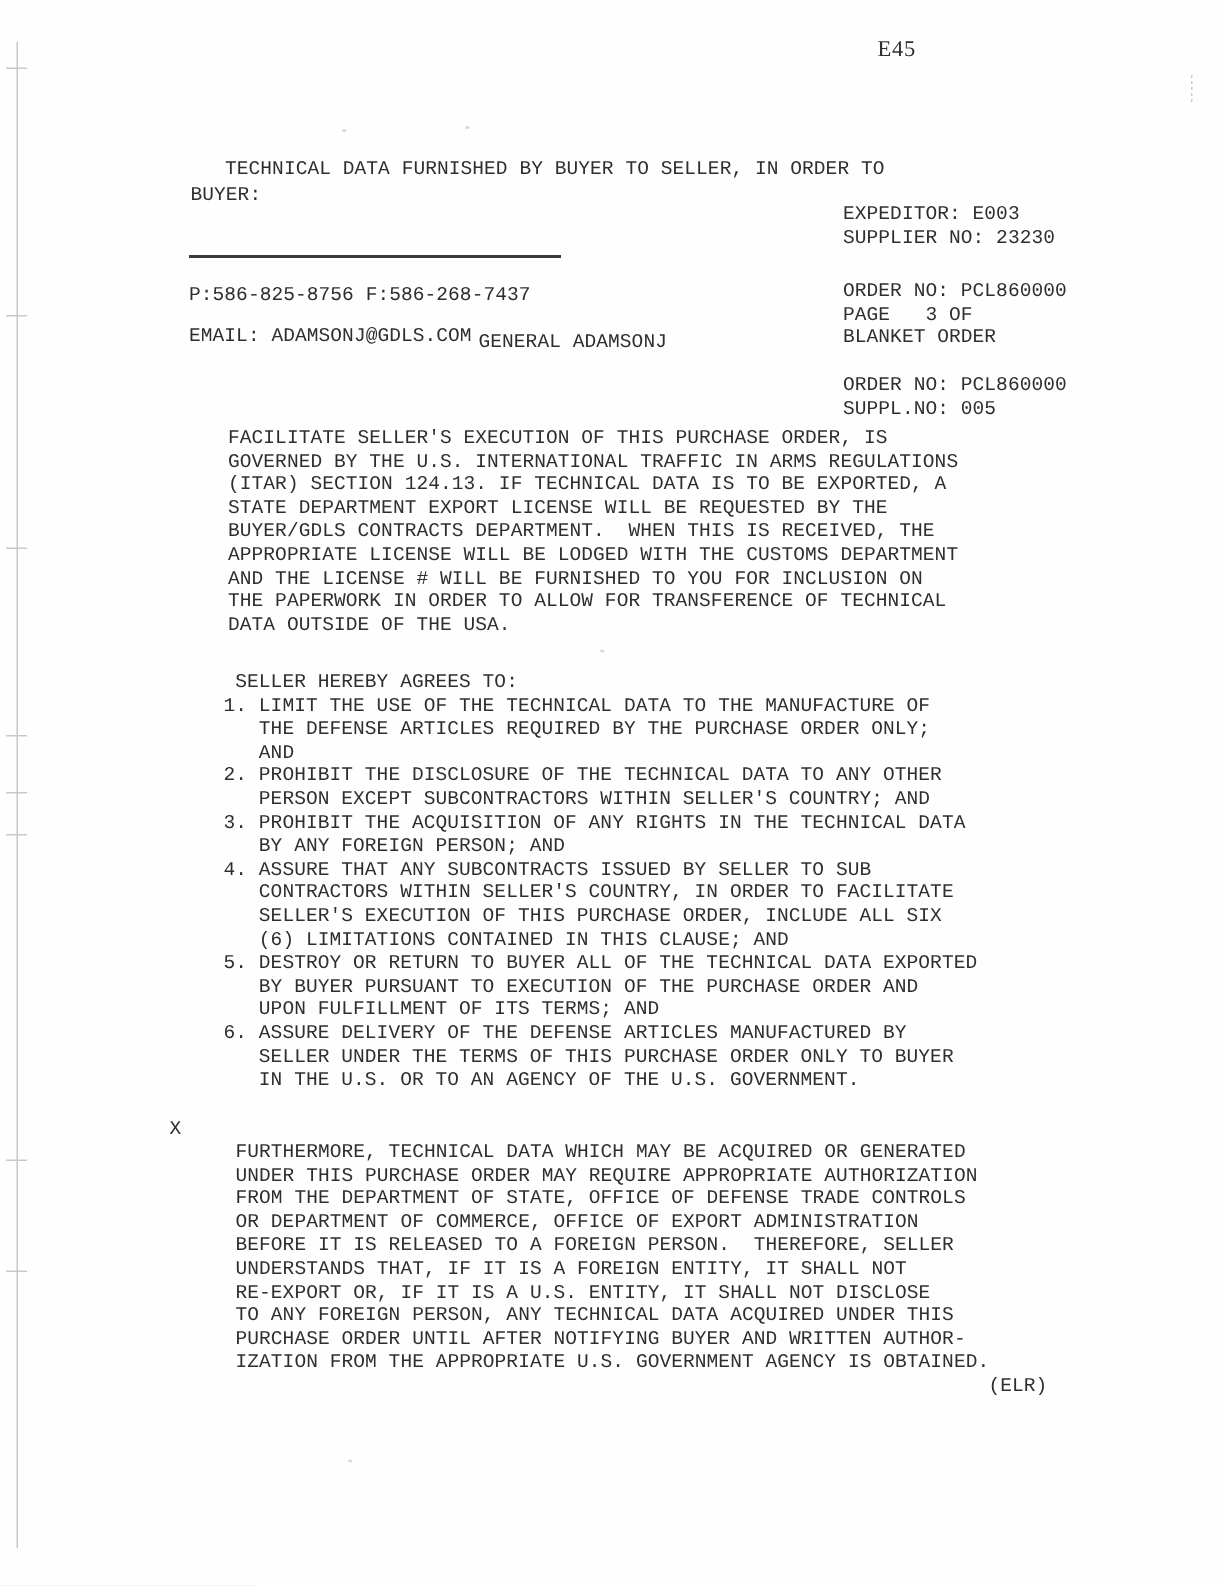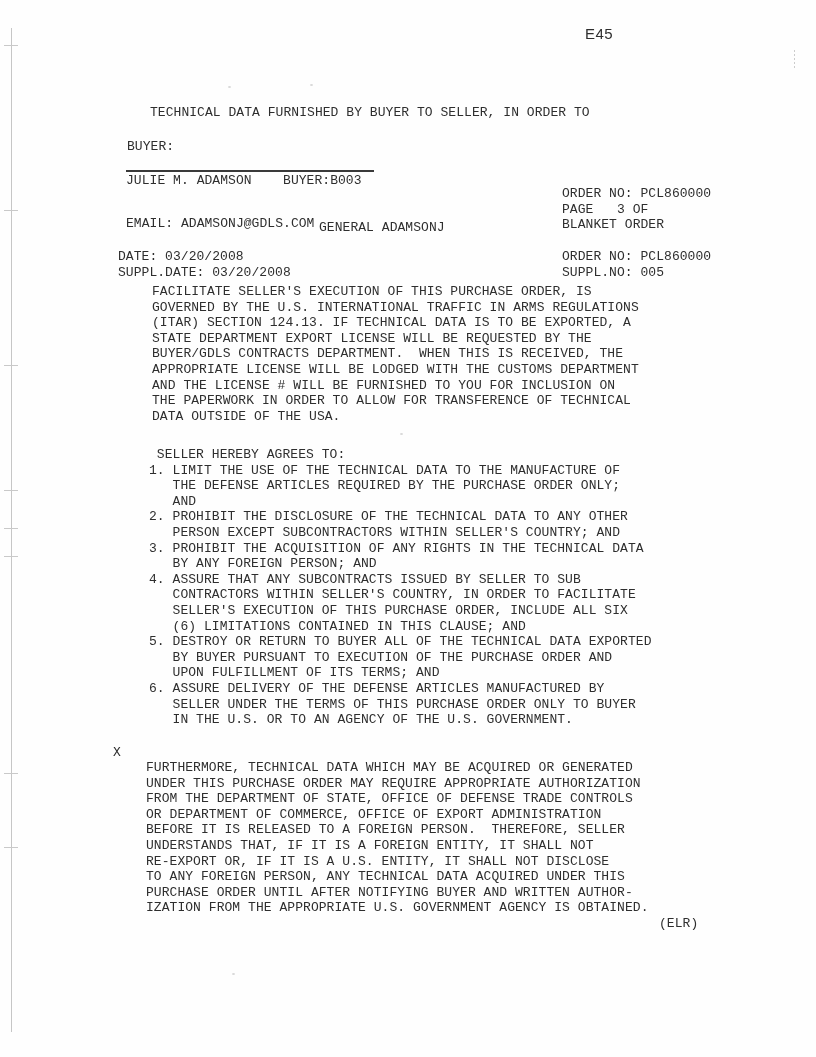--- a/index.html
+++ b/index.html
@@ -13,21 +13,21 @@
     line-height:15.6px;
     color:#2e2e2e;
   }
   .txt{
     position:absolute;
     white-space:pre;
     margin:0;
     letter-spacing:0.05px;
   }
   .serif{
-    font-family:Liberation Sans, sans-serif;
+    font-family:Liberation Serif, serif;
     font-size:15px;
     letter-spacing:0.5px;
   }
   #buyer-underline{
     position:absolute;
     left:126px;top:170px;
     width:248px;height:2px;
     background:#3a3a3a;
   }
   
@@ -73,33 +73,33 @@
   <div id="right-scan-dashes"></div>
   <div class="scan-speck" style="left:228px;top:86px"></div>
   <div class="scan-speck" style="left:310px;top:84px"></div>
   <div class="scan-speck" style="left:232px;top:973px"></div>
   <div class="scan-speck" style="left:400px;top:433px"></div>
 
   <div class="txt serif" style="left:585px;top:26px">E45</div>
 
   <div class="txt" style="left:150px;top:105px">TECHNICAL DATA FURNISHED BY BUYER TO SELLER, IN ORDER TO</div>
 
-  <div class="txt" style="left:127px;top:139px">BUYER:</div>
+  <div class="txt" style="left:127px;top:122px">BUYER:</div>
+  <div class="txt" style="left:562px;top:135px">EXPEDITOR: E003
+SUPPLIER NO: 23230</div>
 
   <div id="buyer-underline"></div>
-  <div class="txt" style="left:126px;top:173px">JULIE M. ADAMSON    BUYER:B003</div>
+  <div class="txt" style="left:126px;top:189px">P:586-825-8756 F:586-268-7437</div>
   <div class="txt" style="left:126px;top:216px">EMAIL: ADAMSONJ@GDLS.COM</div>
   <div class="txt" style="left:319px;top:220px">GENERAL ADAMSONJ</div>
 
   <div class="txt" style="left:562px;top:186px">ORDER NO: PCL860000
 PAGE   3 OF
 BLANKET ORDER</div>
 
-  <div class="txt" style="left:118px;top:249px">DATE: 03/20/2008
-SUPPL.DATE: 03/20/2008</div>
   <div class="txt" style="left:562px;top:249px">ORDER NO: PCL860000
 SUPPL.NO: 005</div>
 
   <div class="txt" style="left:152px;top:284px">FACILITATE SELLER'S EXECUTION OF THIS PURCHASE ORDER, IS
 GOVERNED BY THE U.S. INTERNATIONAL TRAFFIC IN ARMS REGULATIONS
 (ITAR) SECTION 124.13. IF TECHNICAL DATA IS TO BE EXPORTED, A
 STATE DEPARTMENT EXPORT LICENSE WILL BE REQUESTED BY THE
 BUYER/GDLS CONTRACTS DEPARTMENT.  WHEN THIS IS RECEIVED, THE
 APPROPRIATE LICENSE WILL BE LODGED WITH THE CUSTOMS DEPARTMENT
 AND THE LICENSE # WILL BE FURNISHED TO YOU FOR INCLUSION ON
@@ -120,21 +120,21 @@
    (6) LIMITATIONS CONTAINED IN THIS CLAUSE; AND
 5. DESTROY OR RETURN TO BUYER ALL OF THE TECHNICAL DATA EXPORTED
    BY BUYER PURSUANT TO EXECUTION OF THE PURCHASE ORDER AND
    UPON FULFILLMENT OF ITS TERMS; AND
 6. ASSURE DELIVERY OF THE DEFENSE ARTICLES MANUFACTURED BY
    SELLER UNDER THE TERMS OF THIS PURCHASE ORDER ONLY TO BUYER
    IN THE U.S. OR TO AN AGENCY OF THE U.S. GOVERNMENT.</div>
 
   <div class="txt" style="left:113px;top:745px">X</div>
 
-  <div class="txt" style="left:146px;top:760px">FURTHERMORE, TECHNICAL DATA WHICH MAY BE ACQUIRED OR GENERATED
+  <div class="txt" style="left:157px;top:760px">FURTHERMORE, TECHNICAL DATA WHICH MAY BE ACQUIRED OR GENERATED
 UNDER THIS PURCHASE ORDER MAY REQUIRE APPROPRIATE AUTHORIZATION
 FROM THE DEPARTMENT OF STATE, OFFICE OF DEFENSE TRADE CONTROLS
 OR DEPARTMENT OF COMMERCE, OFFICE OF EXPORT ADMINISTRATION
 BEFORE IT IS RELEASED TO A FOREIGN PERSON.  THEREFORE, SELLER
 UNDERSTANDS THAT, IF IT IS A FOREIGN ENTITY, IT SHALL NOT
 RE-EXPORT OR, IF IT IS A U.S. ENTITY, IT SHALL NOT DISCLOSE
 TO ANY FOREIGN PERSON, ANY TECHNICAL DATA ACQUIRED UNDER THIS
 PURCHASE ORDER UNTIL AFTER NOTIFYING BUYER AND WRITTEN AUTHOR-
 IZATION FROM THE APPROPRIATE U.S. GOVERNMENT AGENCY IS OBTAINED.</div>
 

